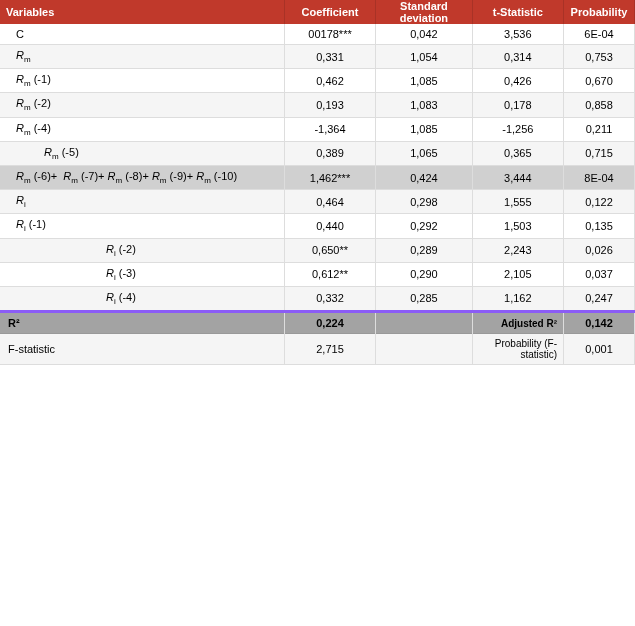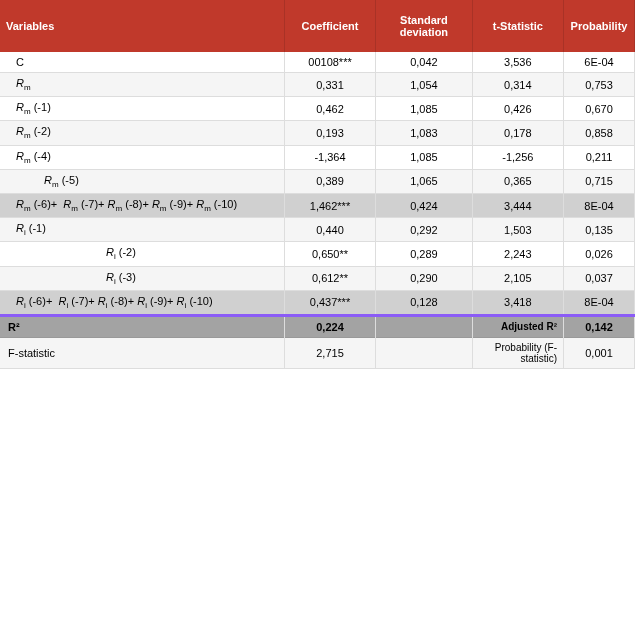--- a/index.html
+++ b/index.html
@@ -11,21 +11,21 @@
     }
     table {
       width: 635px;
       border-collapse: collapse;
     }
     thead tr {
       background-color: #c0392b;
       color: #fff;
     }
     thead th {
-      padding: 14px 6px;
+      padding: 0 6px;
       font-weight: bold;
       font-size: 11px;
       text-align: left;
       border-right: 1px solid #a93226;
       vertical-align: middle;
     }
     thead th:not(:first-child) {
       text-align: center;
     }
     tbody tr {
@@ -81,21 +81,21 @@
         <span>Standard</span><br>
         <span>deviation</span>
       </th>
       <th class="col-tstat">t-Statistic</th>
       <th class="col-prob">Probability</th>
     </tr>
   </thead>
   <tbody id="table-body">
   <tr>
         <td><span style="padding-left:8px; display:inline-block;">C</span></td>
-        <td>00108***</td>
+        <td>00178***</td>
         <td>0,042</td>
         <td>3,536</td>
         <td>6E-04</td>
       </tr>
       <tr>
         <td><span style="padding-left:8px; display:inline-block;"><i>R</i><sub>m</sub></span></td>
         <td>0,331</td>
         <td>1,054</td>
         <td>0,314</td>
         <td>0,753</td>
@@ -129,46 +129,53 @@
         <td>0,715</td>
       </tr>
       <tr class="shaded-row">
         <td><span style="padding-left:8px; display:inline-block;text-align:right;"><i>R</i><sub>m</sub> (-6)+&nbsp; <i>R</i><sub>m</sub> (-7)+&nbsp;<i>R</i><sub>m</sub> (-8)+&nbsp;<i>R</i><sub>m</sub> (-9)+&nbsp;<i>R</i><sub>m</sub> (-10)</span></td>
         <td>1,462***</td>
         <td>0,424</td>
         <td>3,444</td>
         <td>8E-04</td>
       </tr>
       <tr>
+        <td><span style="padding-left:8px; display:inline-block;"><i>R</i><sub>i</sub></span></td>
+        <td>0,464</td>
+        <td>0,298</td>
+        <td>1,555</td>
+        <td>0,122</td>
+      </tr>
+      <tr>
         <td><span style="padding-left:8px; display:inline-block;"><i>R</i><sub>i</sub> (-1)</span></td>
         <td>0,440</td>
         <td>0,292</td>
         <td>1,503</td>
         <td>0,135</td>
       </tr>
       <tr>
         <td><span style="padding-left:98px; display:inline-block;"><i>R</i><sub>i</sub> (-2)</span></td>
         <td>0,650**</td>
         <td>0,289</td>
         <td>2,243</td>
         <td>0,026</td>
       </tr>
       <tr>
         <td><span style="padding-left:98px; display:inline-block;"><i>R</i><sub>i</sub> (-3)</span></td>
         <td>0,612**</td>
         <td>0,290</td>
         <td>2,105</td>
         <td>0,037</td>
       </tr>
-      <tr class="shaded-row">
-        <td><span style="padding-left:8px; display:inline-block;"><i>R</i><sub>i</sub> (-6)+&nbsp; <i>R</i><sub>i</sub> (-7)+&nbsp;<i>R</i><sub>i</sub> (-8)+&nbsp;<i>R</i><sub>i</sub> (-9)+&nbsp;<i>R</i><sub>i</sub> (-10)</span></td>
-        <td>0,437***</td>
-        <td>0,128</td>
-        <td>3,418</td>
-        <td>8E-04</td>
+      <tr>
+        <td><span style="padding-left:98px; display:inline-block;"><i>R</i><sub>i</sub> (-4)</span></td>
+        <td>0,332</td>
+        <td>0,285</td>
+        <td>1,162</td>
+        <td>0,247</td>
       </tr>
       <tr class="footer-row">
         <td>R²</td>
         <td>0,224</td>
         <td></td>
         <td style="text-align: right; font-size: 10px;">Adjusted R²</td>
         <td>0,142</td>
       </tr>
       <tr class="footer-row-2">
         <td>F-statistic</td>

